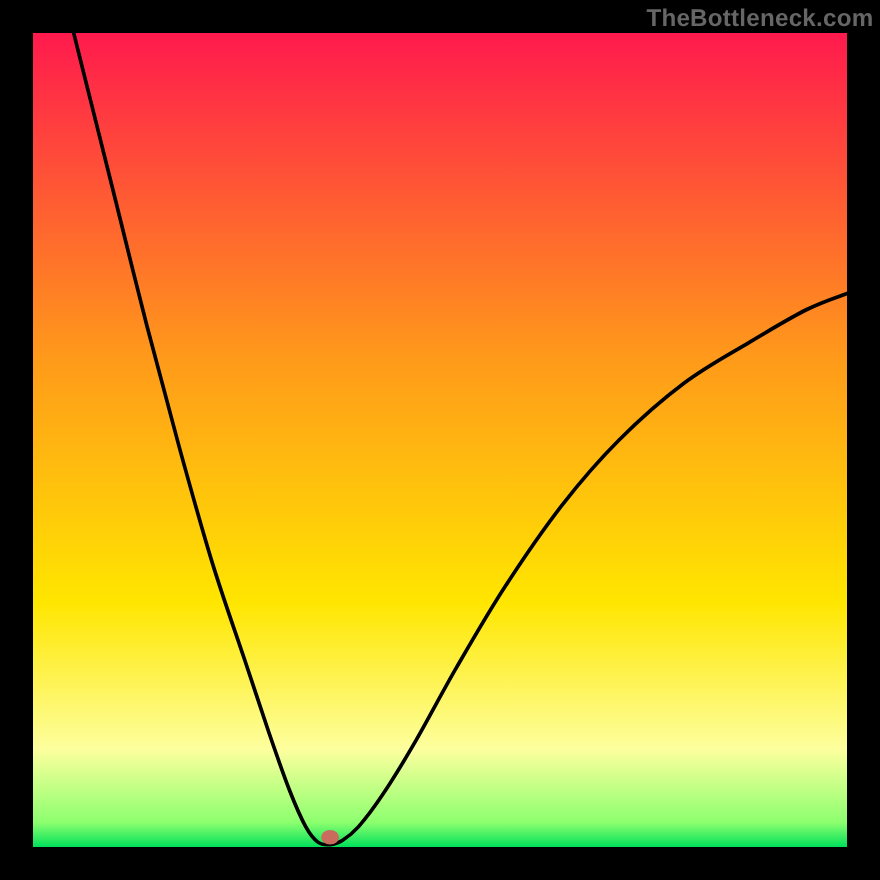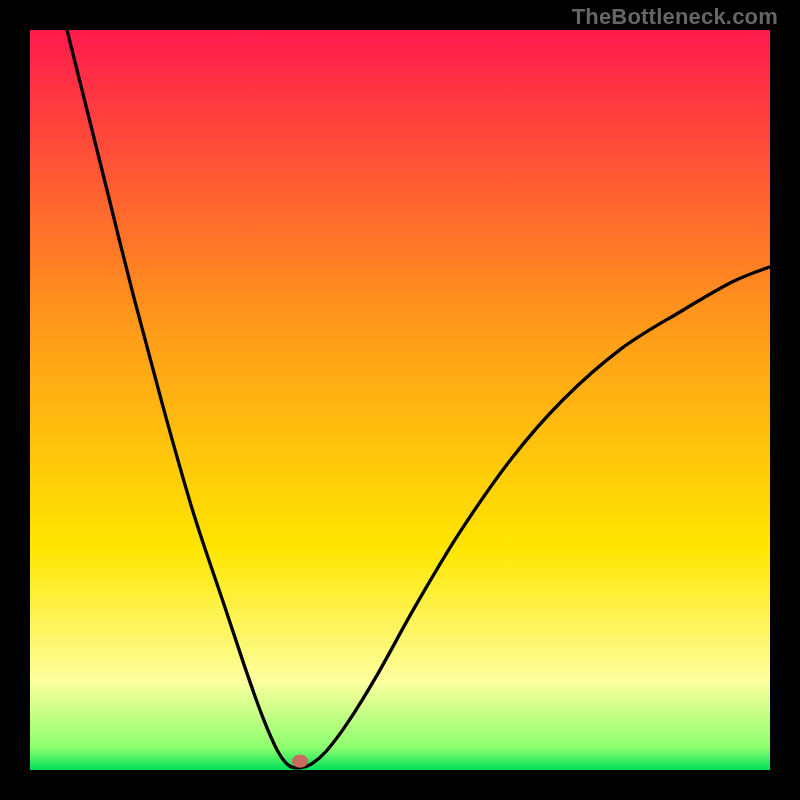--- a/index.html
+++ b/index.html
@@ -19,21 +19,21 @@
   .plot {
     position: absolute;
     left: 30px;
     top: 30px;
     width: 740px;
     height: 740px;
   }
   .watermark {
     position: absolute;
     top: 4px;
-    right: 22px;
+    right: 6px;
     font-family: Arial, Helvetica, sans-serif;
     font-size: 22px;
     font-weight: 600;
     color: #666;
     letter-spacing: 0.2px;
   }
   svg { display: block; }
 </style>
 </head>
 <body>

